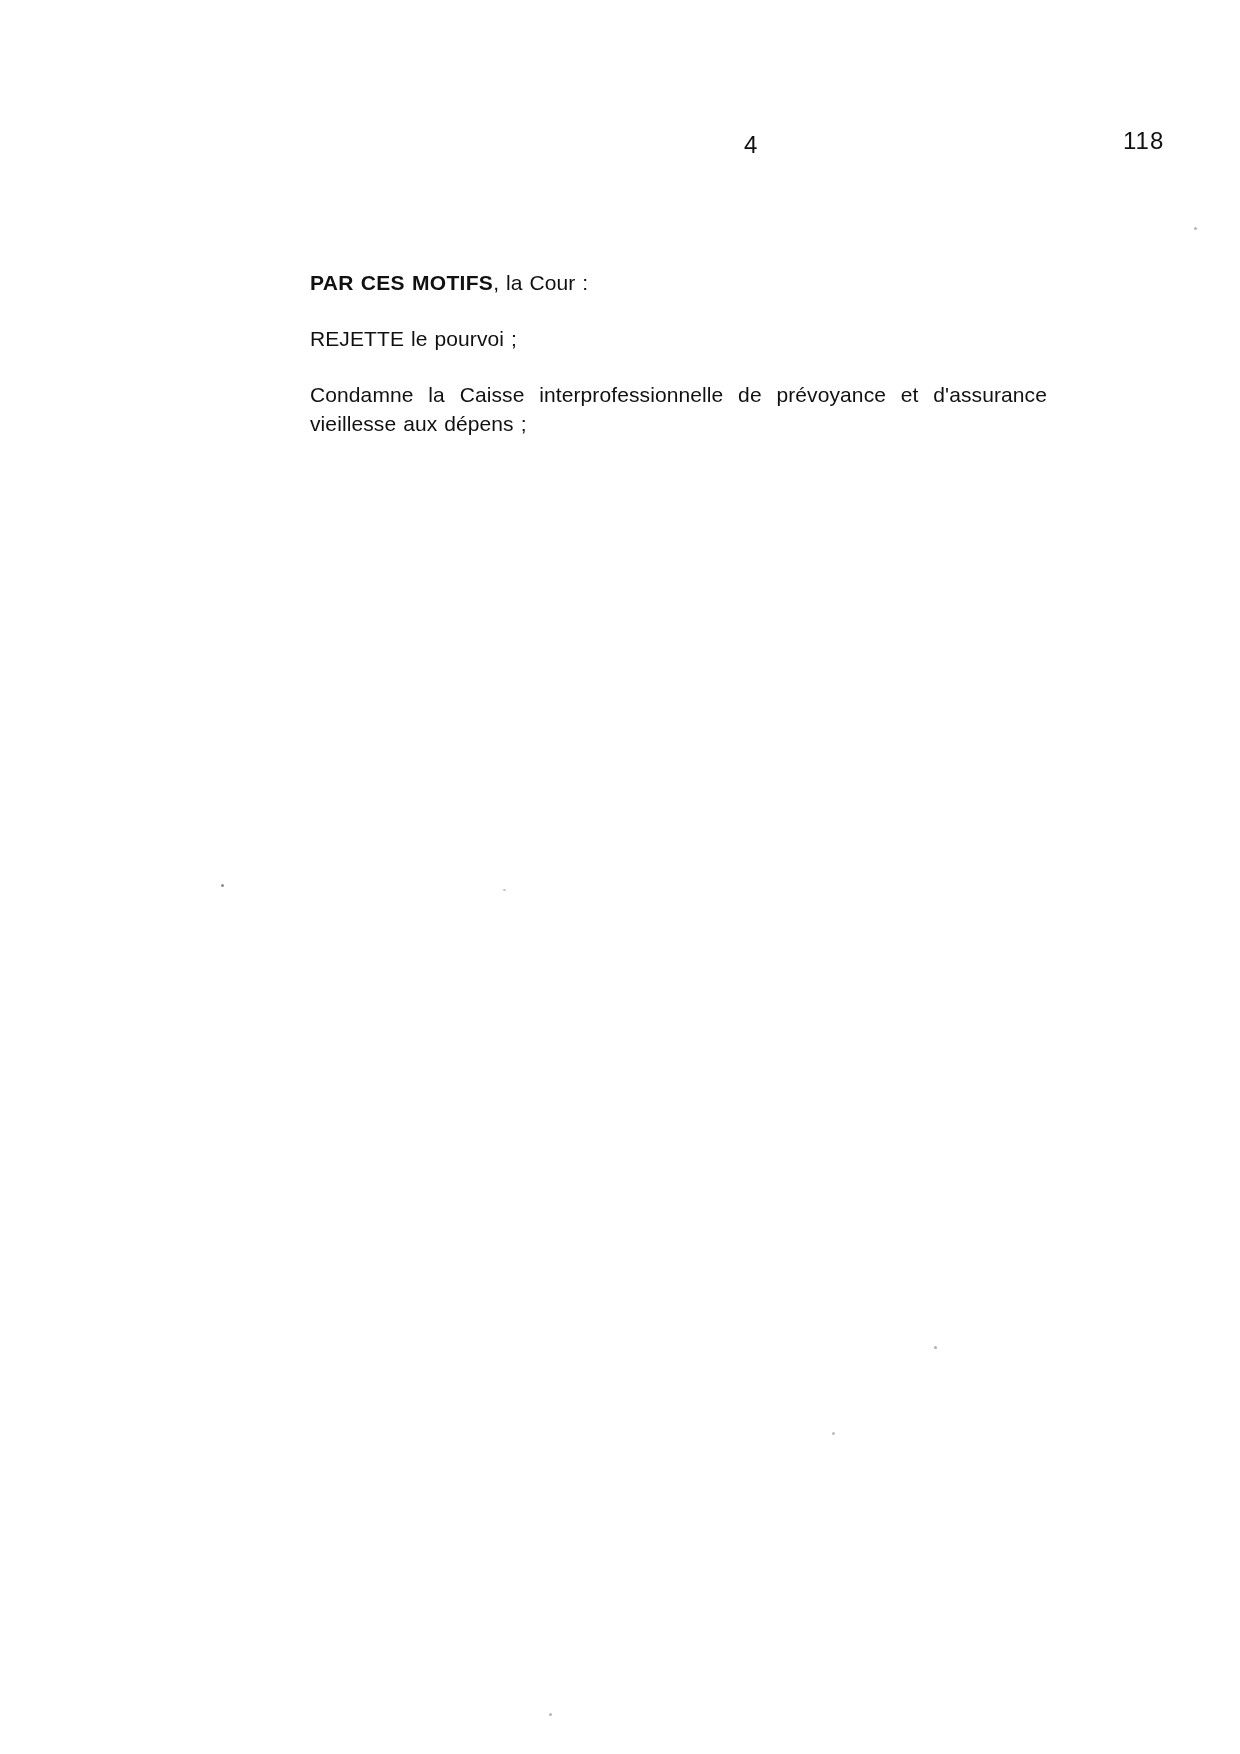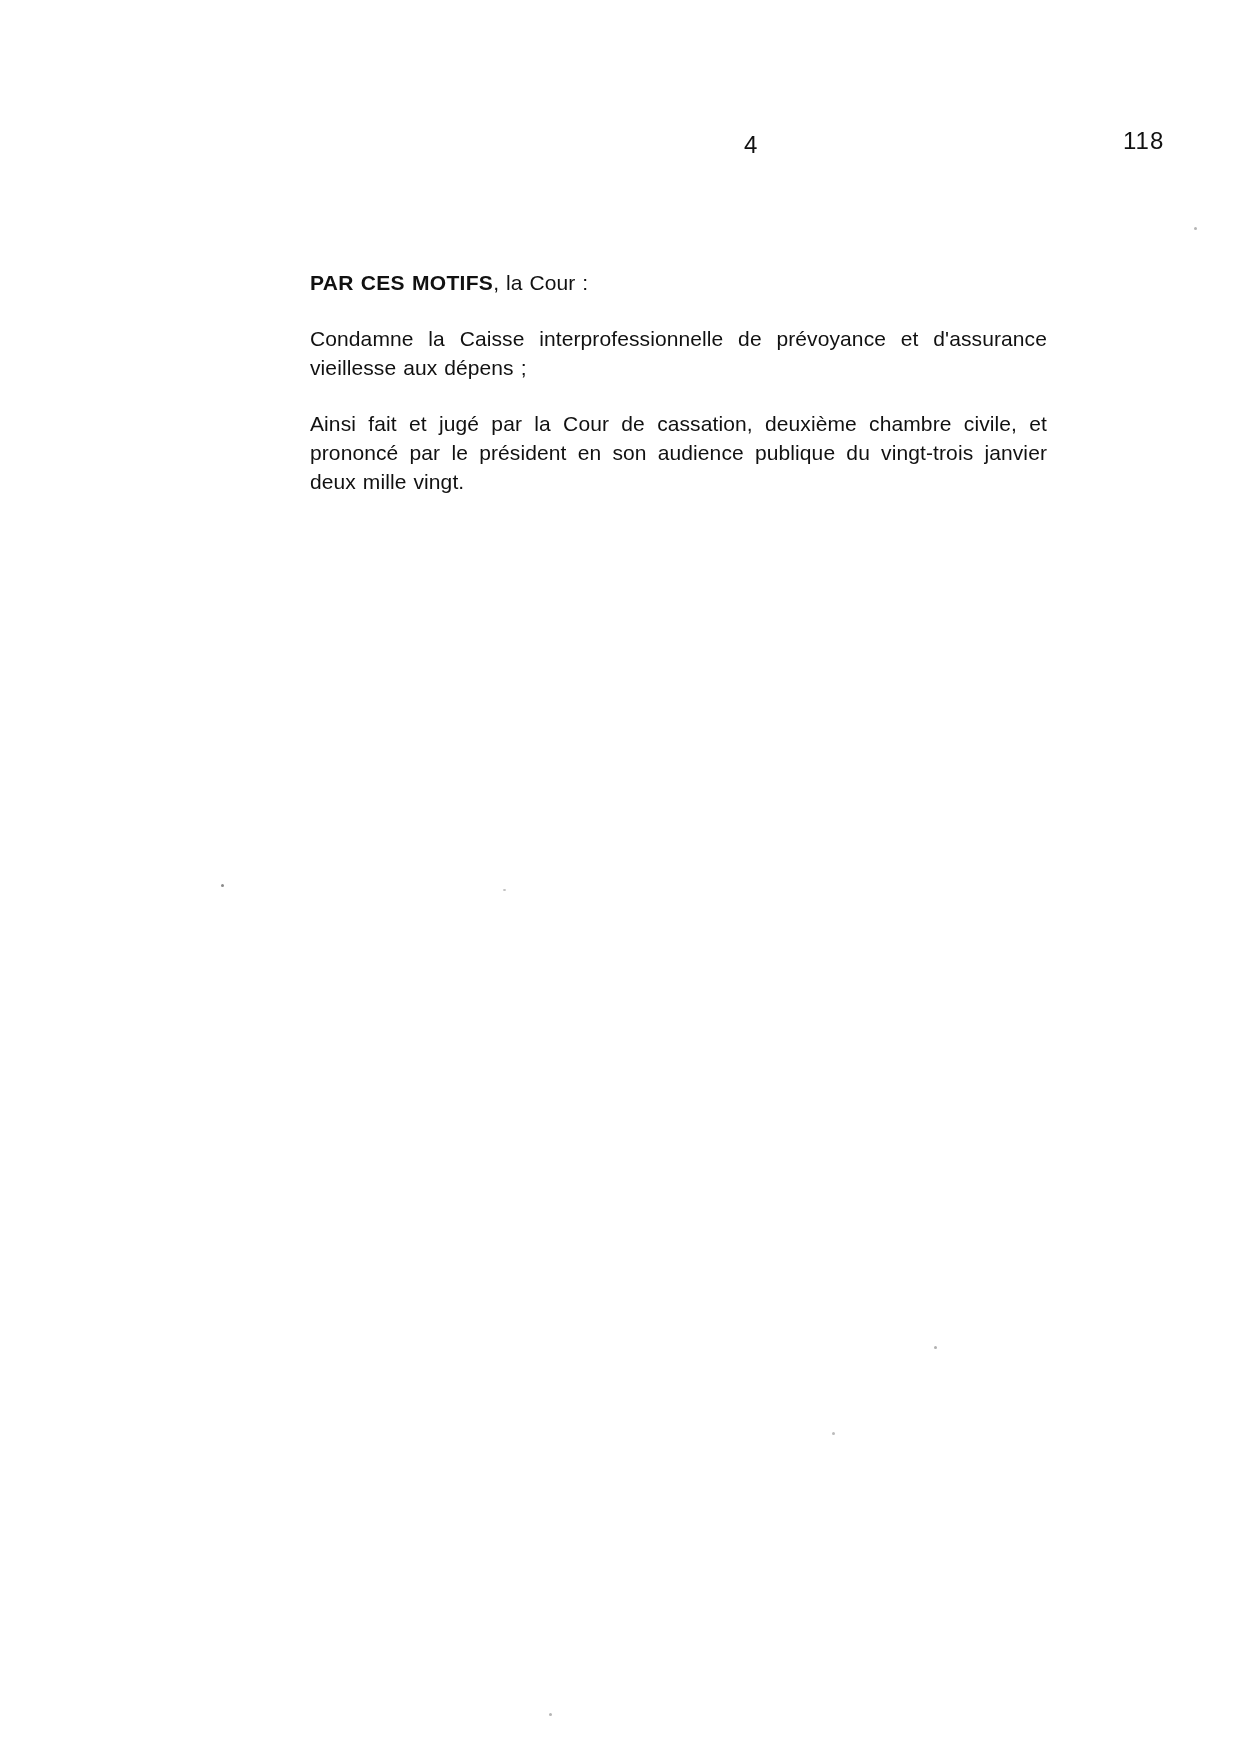--- a/index.html
+++ b/index.html
@@ -67,25 +67,25 @@
 <div class="page">
 
   <div class="page-num-center">4</div>
 
   <div class="page-num-right">118</div>
 
   <div class="text-block">
     <p class="heading"><b>PAR CES MOTIFS</b><span>, la Cour :</span></p>
 
 
+    <p>REJETTE le pourvoi ;</p>
 
     <p>Condamne la Caisse interprofessionnelle de prévoyance et d'assurance vieillesse aux dépens ;</p>
 
 
-    <p>Ainsi fait et jugé par la Cour de cassation, deuxième chambre civile, et prononcé par le président en son audience publique du vingt-trois janvier deux mille vingt.</p>
   </div>
 
   <div class="speck s1"></div>
   <div class="speck s2"></div>
   <div class="speck s3"></div>
   <div class="speck s4"></div>
   <div class="speck s5"></div>
   <div class="speck s6"></div>
 
 </div>

